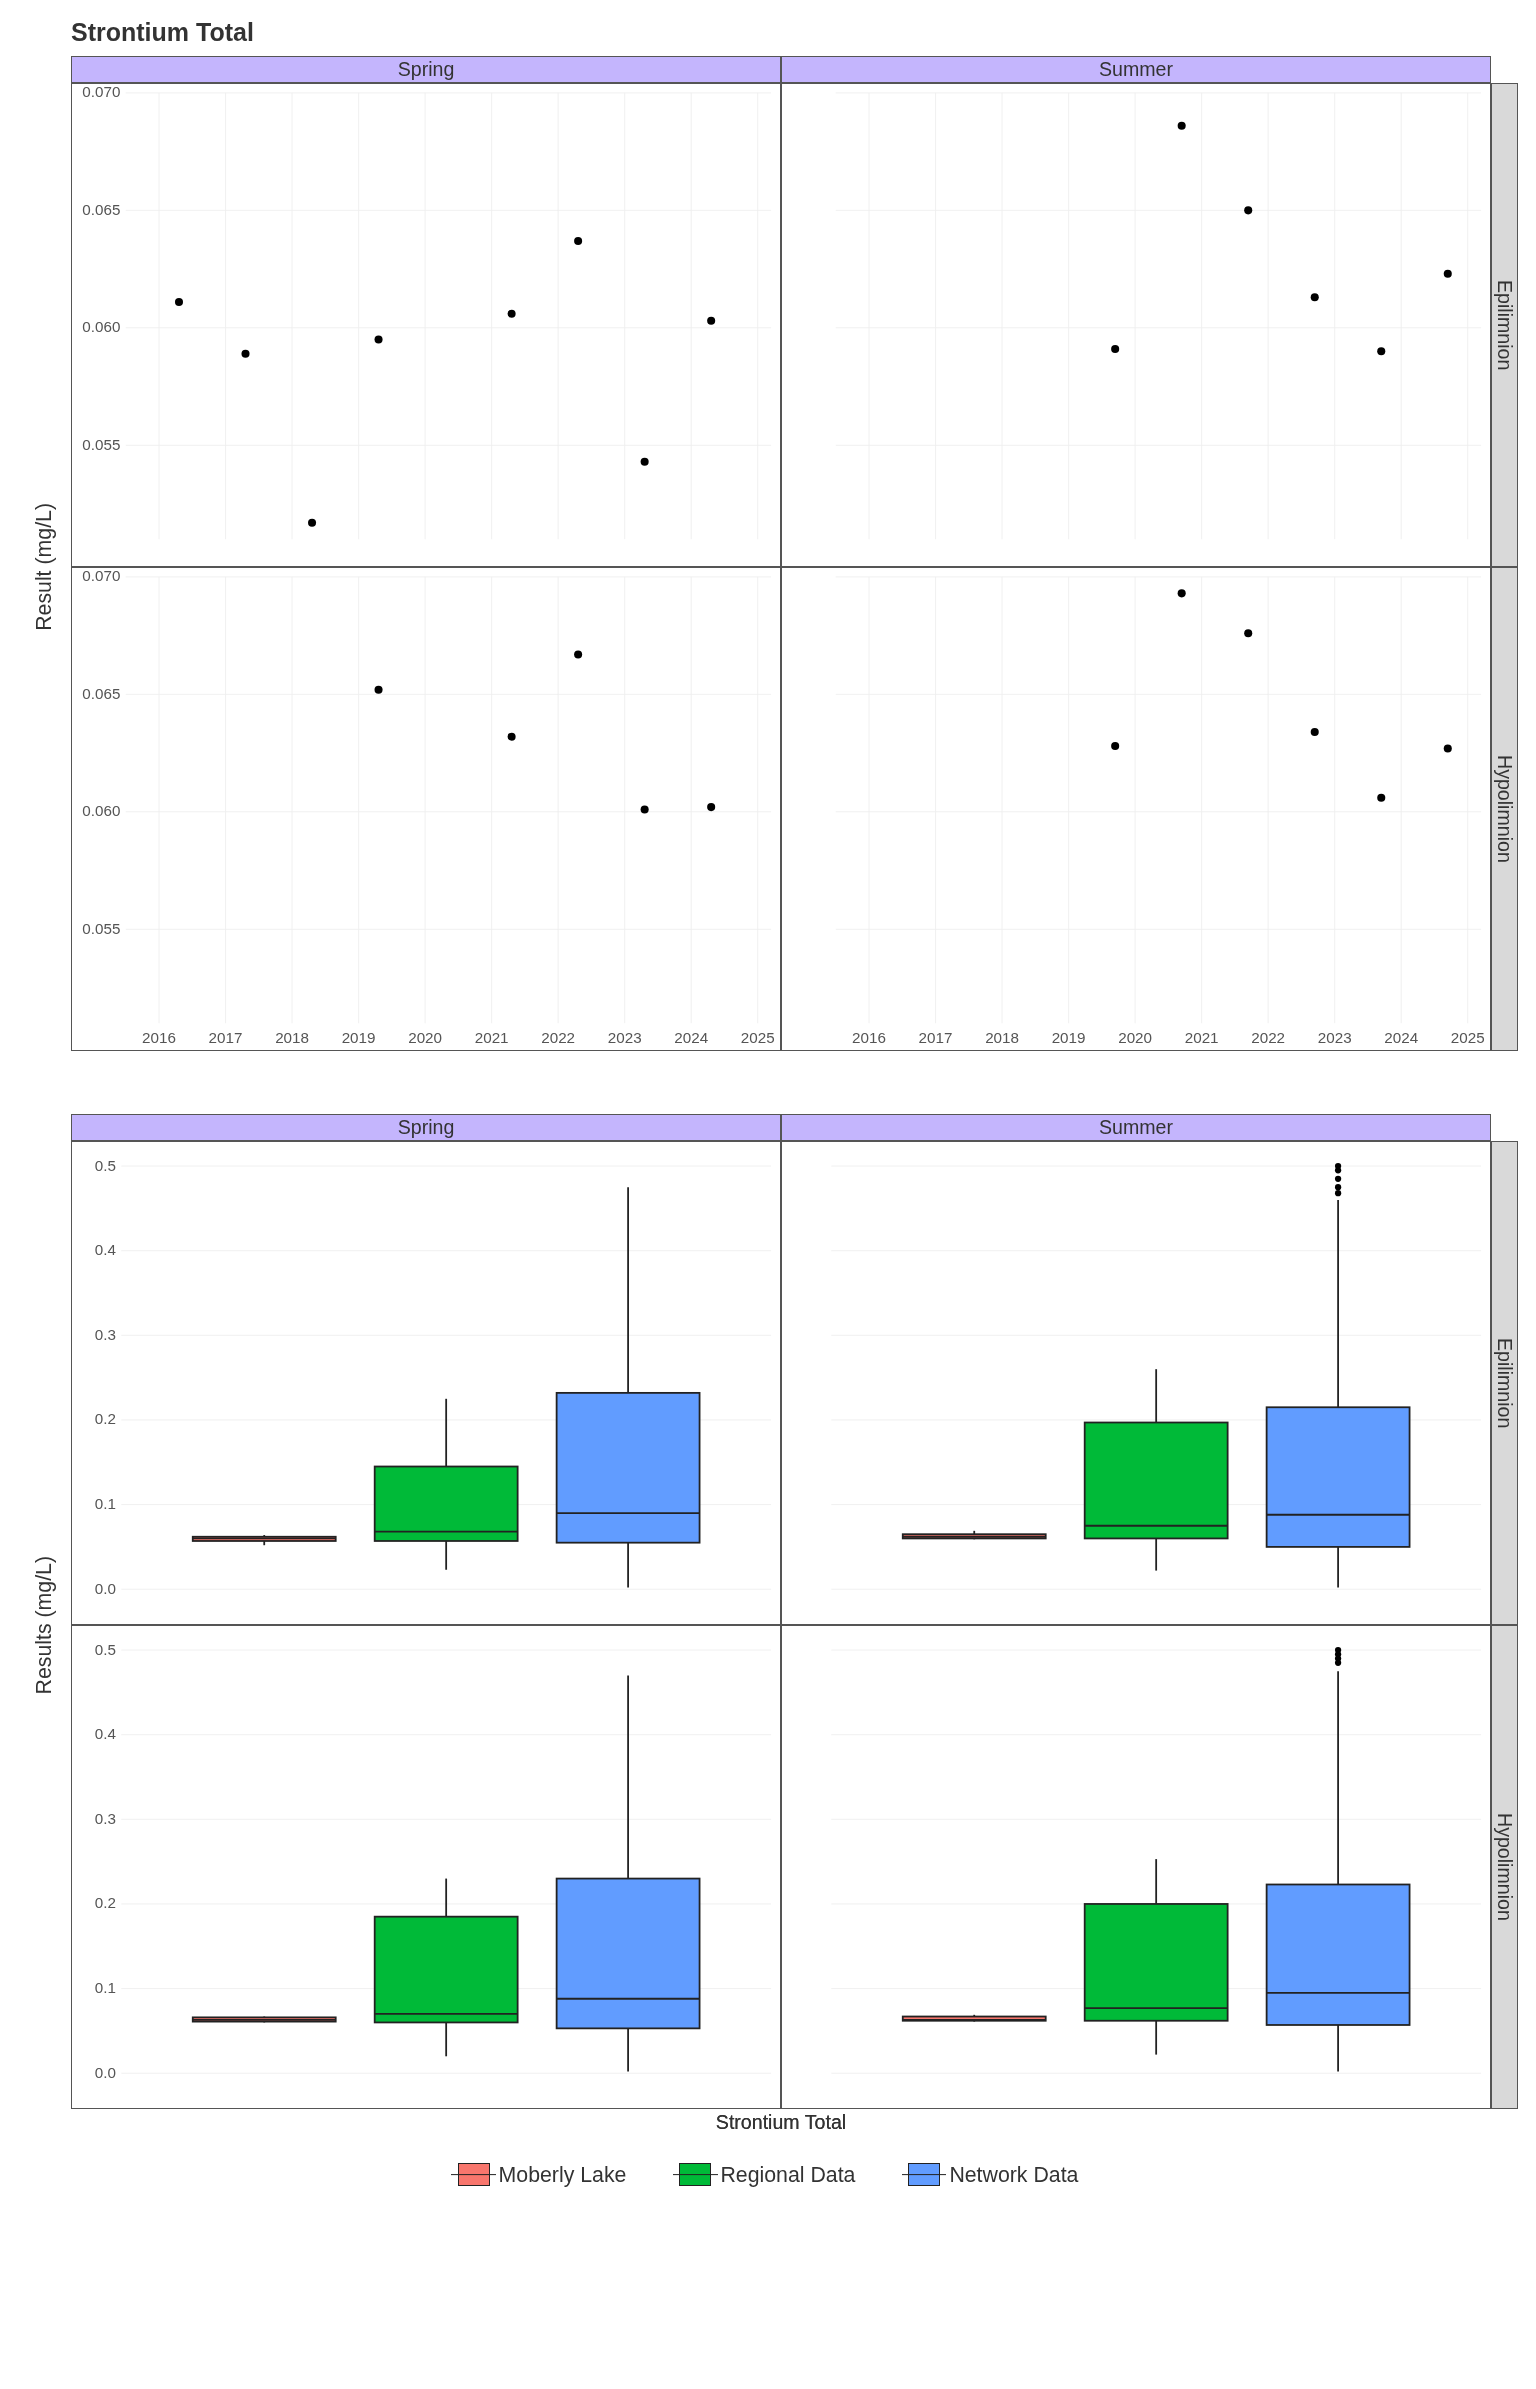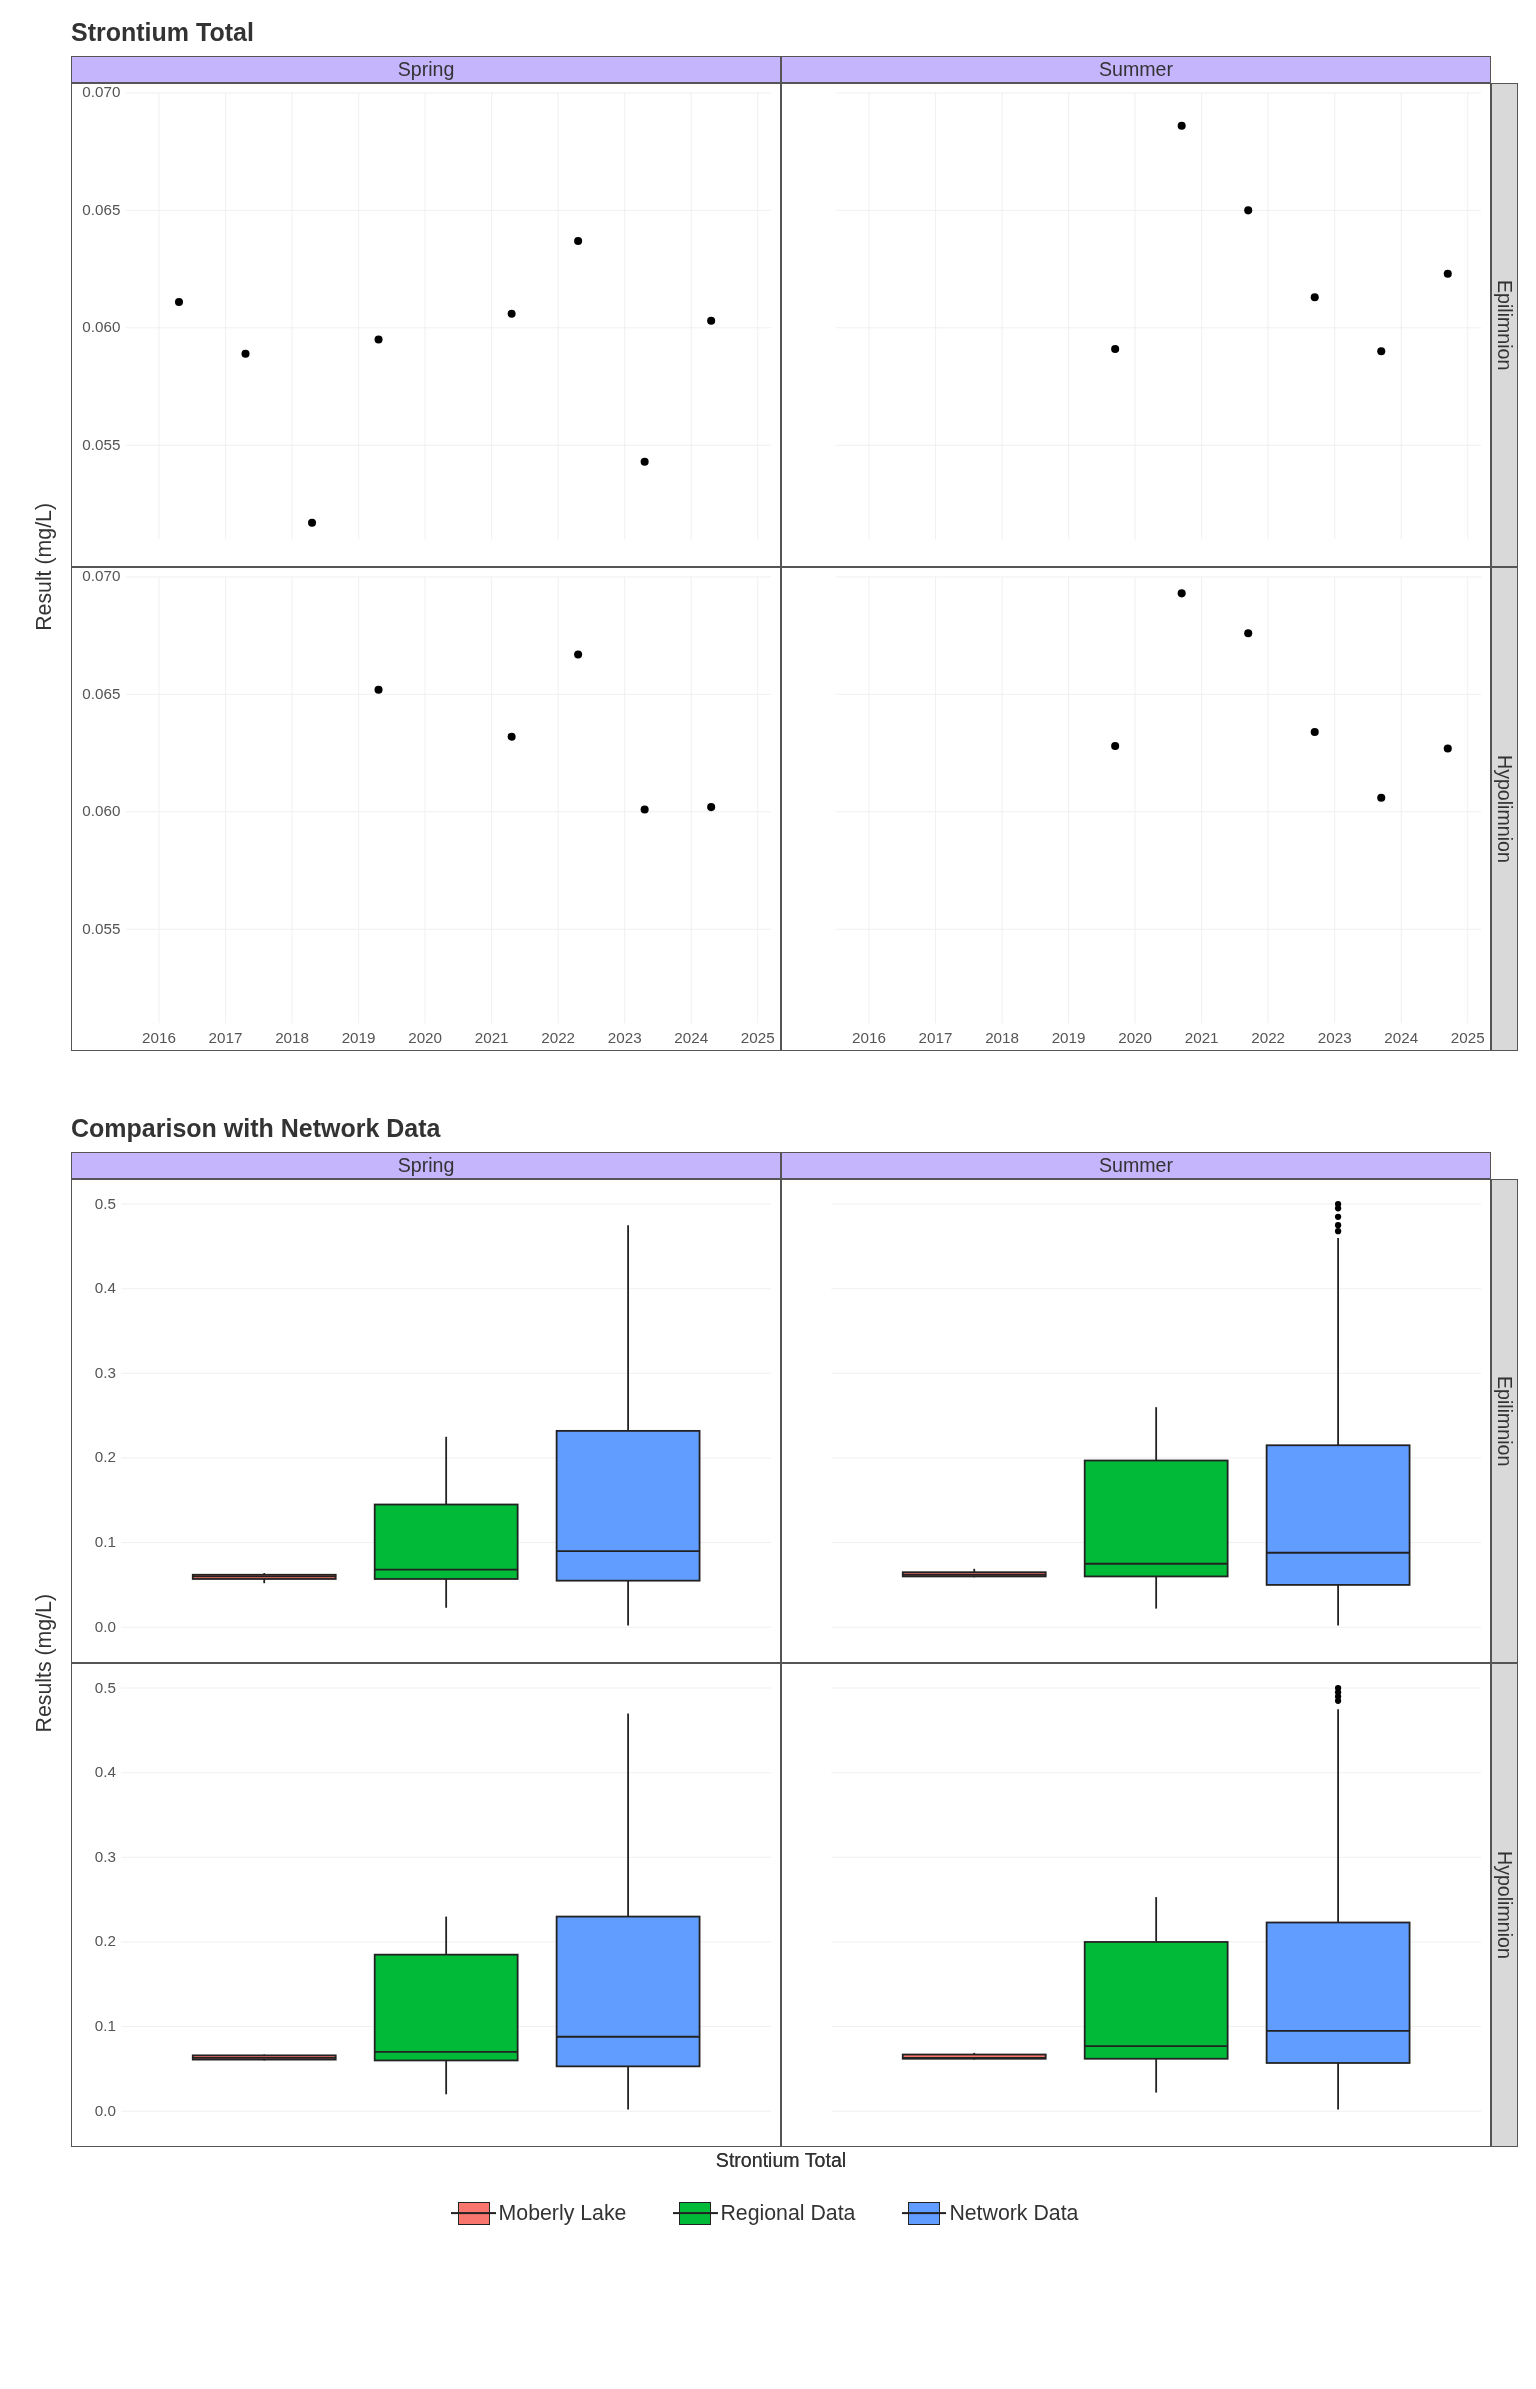--- a/index.html
+++ b/index.html
@@ -15,21 +15,21 @@
   .yaxis span{writing-mode:vertical-rl;transform:rotate(180deg);font-size:21.3px}
   .xaxis{grid-column:2/4;grid-row:4;display:flex;align-items:center;justify-content:center;font-size:19.6px}
   svg{position:absolute;inset:0;width:100%;height:100%}
   .grid-line{stroke:#eee;stroke-width:1}
   .tick-label-x{font-size:17px;fill:#555;text-anchor:middle}
   .tick-label-y{font-size:17px;fill:#555;text-anchor:end}
   .pt{fill:#000}
   .box{stroke:#222;stroke-width:2}
   .whisker{stroke:#222;stroke-width:2}
   .legend{display:flex;gap:53px;justify-content:center;margin-top:27px;font-size:21.3px}
-  .legend-item{display:flex;align-items:center;gap:9px}
+  .legend-item{display:flex;align-items:flex-start;gap:9px}
   .swatch{width:30px;height:21.3px;border:1.8px solid #222;position:relative}
   .swatch::before,.swatch::after{content:"";position:absolute;background:#222}
   .swatch::before{left:-7.1px;top:50%;width:7.1px;height:1.8px;transform:translateY(-50%)}
   .swatch::after{right:-7.1px;top:50%;width:7.1px;height:1.8px;transform:translateY(-50%)}
   .swatch .mid{position:absolute;left:0;right:0;top:50%;height:1.8px;background:#222;transform:translateY(-50%)}
 </style>
 </head>
 <body>
 
 <div class="chart-block">
@@ -173,21 +173,20 @@
     <div class="row-strip">Hypolimnion</div>
 
     <div></div>
     <div class="xaxis" id="sx-0"></div>
     <div class="xaxis" id="sx-1"></div>
     <div></div>
   </div>
 </div>
 
 <div class="chart-block">
-  <h3 class="chart-title">Comparison with Network Data</h3>
   <div class="facet-grid box-grid">
     <div></div>
     <div class="col-strip">Spring</div>
     <div class="col-strip">Summer</div>
     <div></div>
 
     <div class="yaxis">
         <span>Results (mg/L)</span>
       </div>
     <div class="panel" id="bp-0-0">

